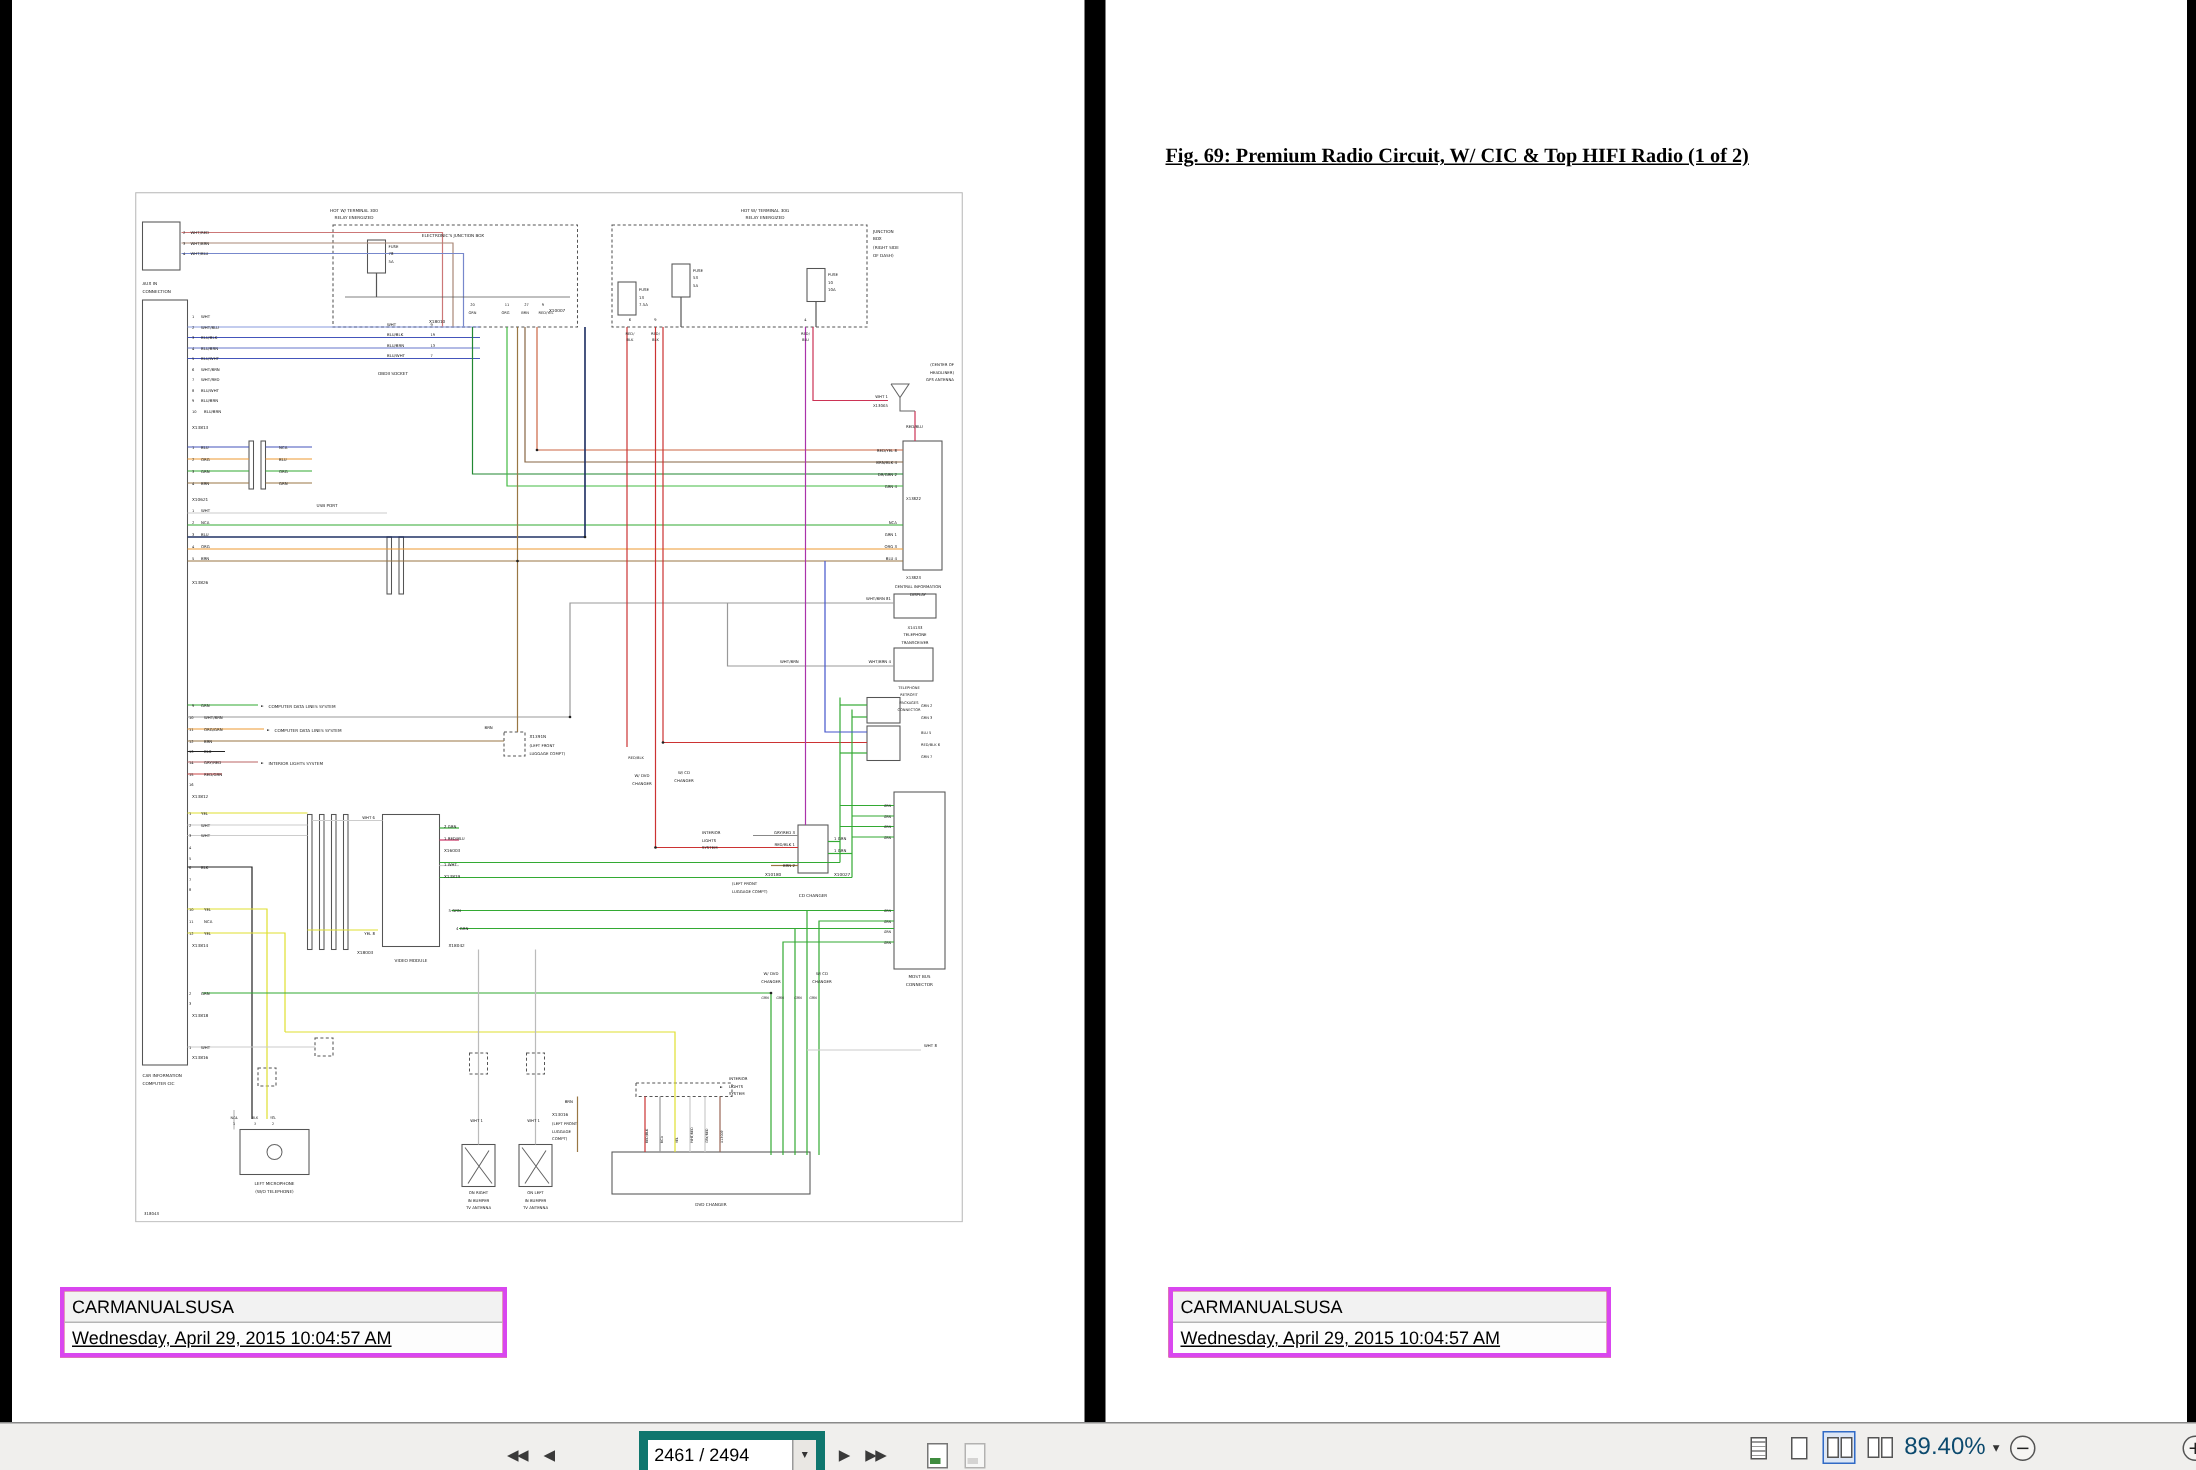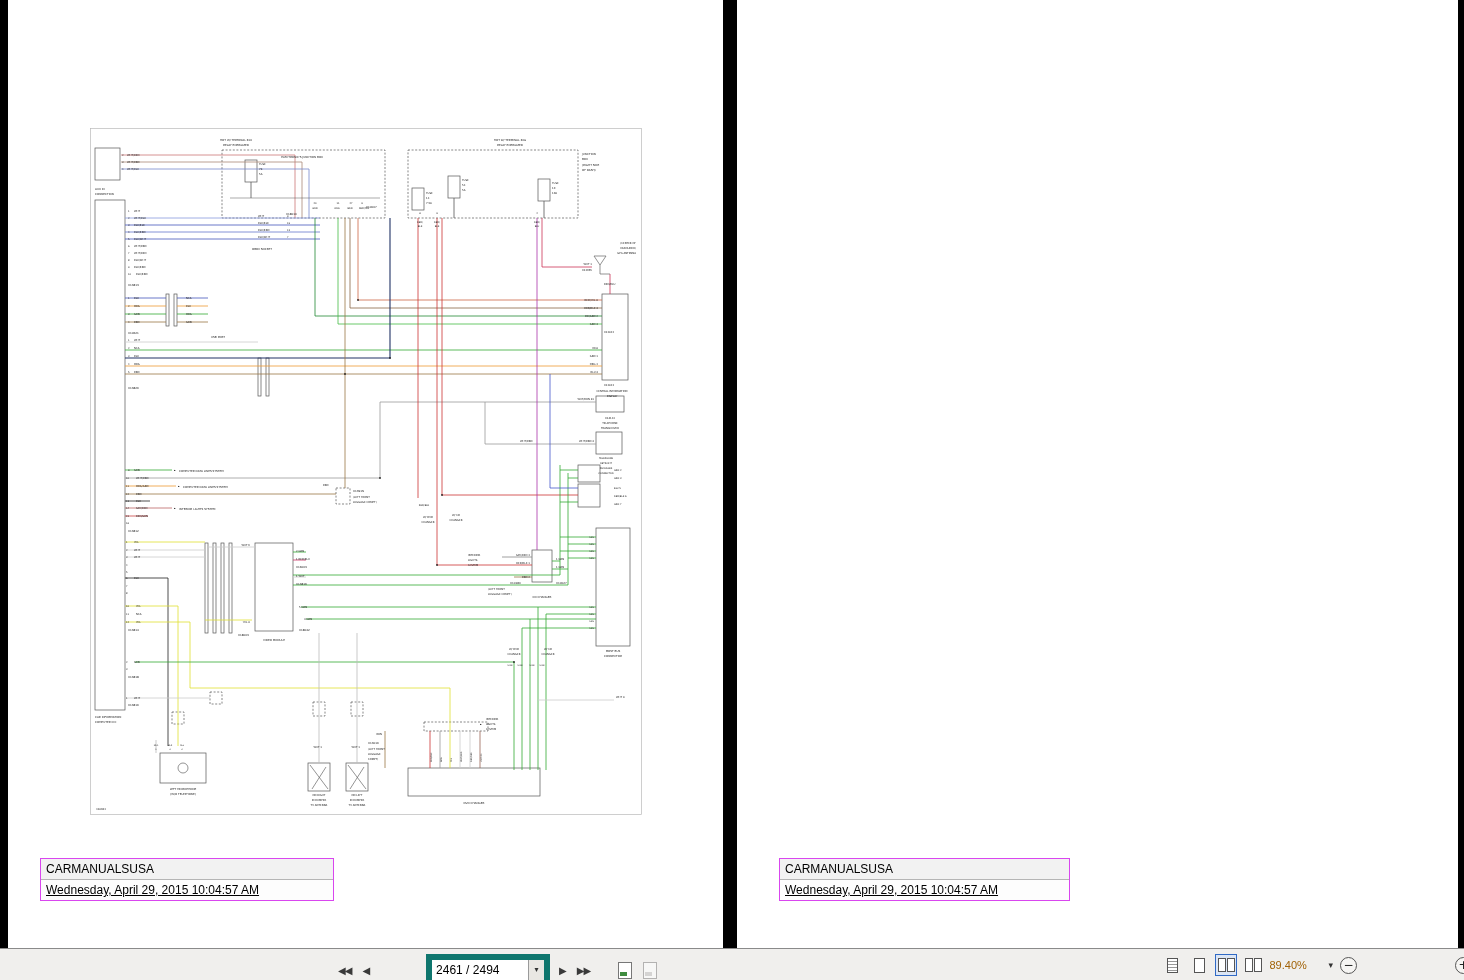--- a/index.html
+++ b/index.html
@@ -10,21 +10,21 @@
   .page{position:absolute;top:0;height:948px;background:#fff;}
   .page-left{left:8px;width:715px;}
   .page-right{left:737px;width:721px;}
   .diagram-svg{position:absolute;left:82px;top:128px;width:552px;height:687px;}
   .diagram-svg text{font-family:"DejaVu Sans",sans-serif;fill:#1a1a1a;}
   .fig-title{
     position:absolute;left:40px;top:96px;width:560px;
     font-family:"Liberation Serif","DejaVu Serif",serif;
     font-weight:bold;font-size:13.5px;color:#000;text-decoration:underline;
   }
-  .doc-footer{position:absolute;top:858px;border:1px solid #d946ef;background:#c2410c;}
+  .doc-footer{position:absolute;top:858px;border:3px solid #d946ef;background:#c2410c;}
   .page-left .doc-footer{left:32px;width:292px;}
   .page-right .doc-footer{left:42px;width:289px;}
   .footer-row{height:20px;line-height:20px;padding-left:5px;font-size:12px;color:#000;}
   .footer-site{background:#f2f2f2;border-bottom:1px solid #b5b5b5;}
   .footer-time{background:#fdfdfd;text-decoration:underline;}
   
   .toolbar{
     position:absolute;left:0;top:948px;width:1464px;height:32px;
     background:#f0efed;border-top:1px solid #8a8a8a;overflow:hidden;
   }
@@ -49,21 +49,21 @@
   .disabled .view-doc::after{background:#bbb;}
   .disabled{opacity:.5;}
   .layout-btn{
     width:22px;height:22px;border:1px solid transparent;background:none;cursor:pointer;
     display:flex;align-items:center;justify-content:center;gap:1px;padding:0;
   }
   .layout-btn.active{background:#dce6f5;border:1px solid #316ac5;}
   .mini-pg{display:inline-block;width:9px;height:13px;border:1px solid #555;background:#fff;}
   .mini-pg.lines{background:repeating-linear-gradient(#fff 0 2px,#999 2px 3px);}
   .mini-half{display:inline-block;width:6px;height:12px;border:1px solid #555;background:#fff;}
-  .zoom-label{font-size:11px;color:#a16207;width:52px;text-align:left;}
+  .zoom-label{font-size:16px;color:#0c4a6e;width:52px;text-align:left;}
   .zoom-caret{font-size:9px;color:#333;padding:0 2px;cursor:pointer;}
   .zoom-circle{
     width:17px;height:17px;border:1px solid #555;border-radius:50%;background:#f6f5f3;
     font-size:12px;line-height:13px;text-align:center;padding:0;color:#222;cursor:pointer;
     font-family:"DejaVu Sans",sans-serif;
   }
   .zoom-spacer{width:88px;height:1px;}
 </style>
 </head>
 <body>
@@ -478,20 +478,21 @@
       <circle cx="424" cy="534" r="0.9" fill="#222"></circle>
       <circle cx="255" cy="246" r="0.9" fill="#222"></circle>
     </svg>
   <div class="doc-footer">
     <div class="footer-row footer-site">CARMANUALSUSA</div>
     <div class="footer-row footer-time">Wednesday, April 29, 2015 10:04:57 AM</div>
   </div>
 </div>
 
 <div class="page page-right">
+  <div class="fig-title">Fig. 69: Premium Radio Circuit, W/ CIC &amp; Top HIFI Radio (1 of 2)</div>
   <div class="doc-footer">
     <div class="footer-row footer-site">CARMANUALSUSA</div>
     <div class="footer-row footer-time">Wednesday, April 29, 2015 10:04:57 AM</div>
   </div>
 </div>
 
 <div class="toolbar">
   <div class="tb-center">
     <button class="tb-btn">
       <span>◀◀</span>

